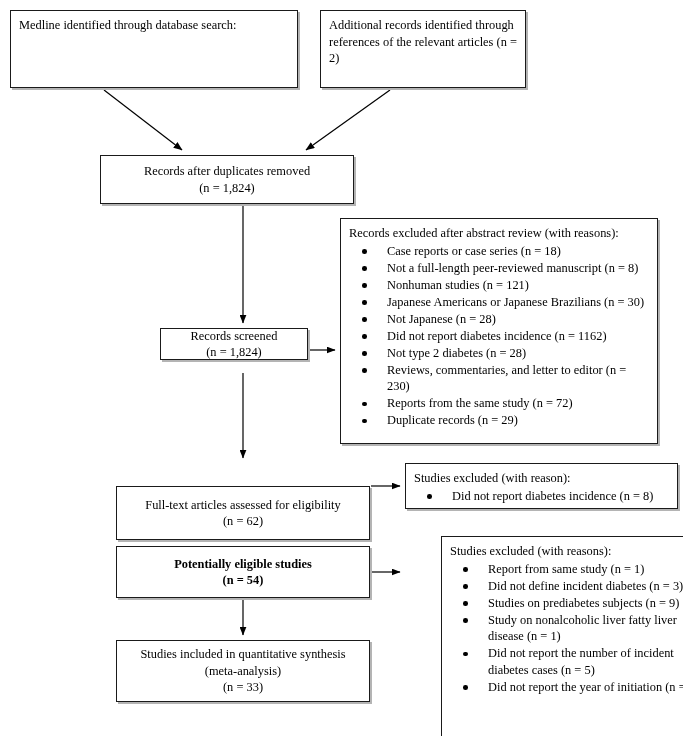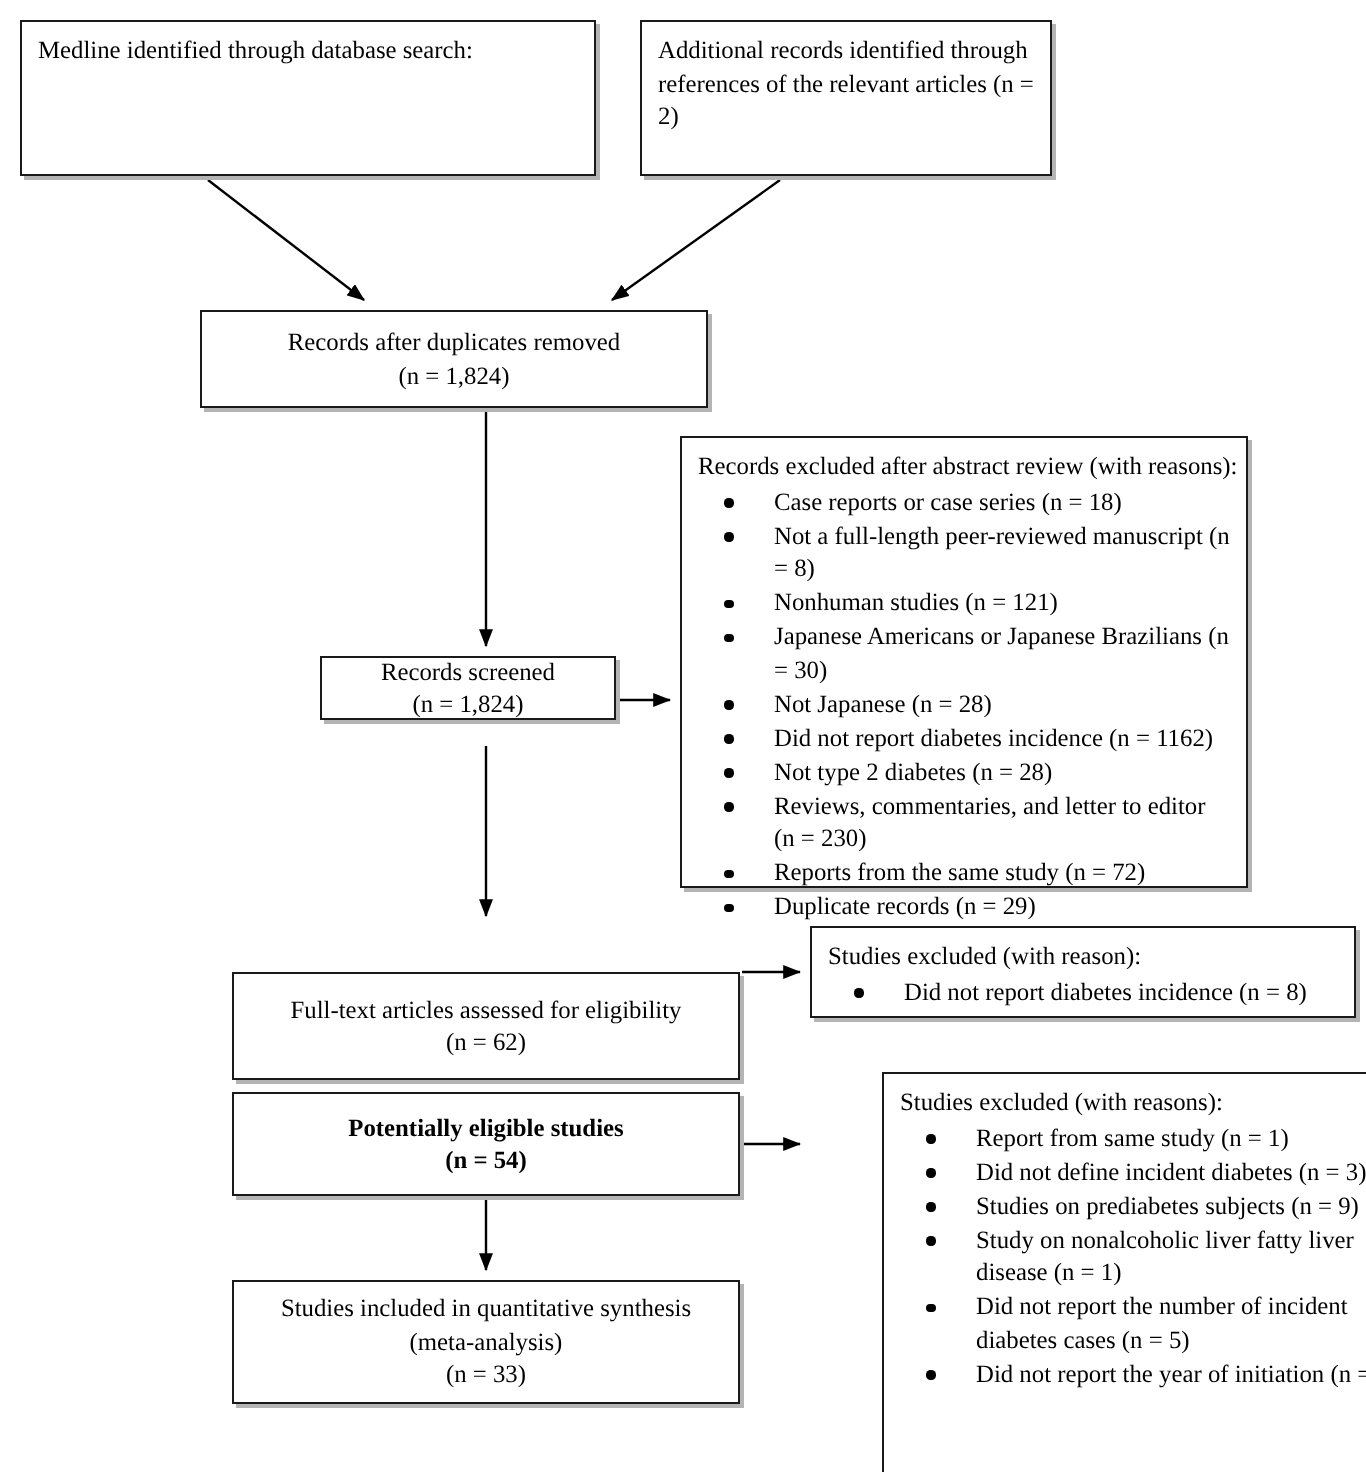--- a/index.html
+++ b/index.html
@@ -73,21 +73,21 @@
     left: 0; top: 0;
     width: 683px;
     height: 736px;
     pointer-events: none;
   }
 
   
   #box-database      { left: 10px;  top: 10px;  width: 288px; height: 78px; }
   #box-additional    { left: 320px; top: 10px;  width: 206px; height: 78px; }
   #box-duplicates    { left: 100px; top: 155px; width: 254px; height: 49px; }
-  #box-excluded-abstract { left: 340px; top: 218px; width: 284px; height: 226px; }
+  #box-excluded-abstract { left: 340px; top: 218px; width: 318px; height: 226px; }
   #box-screened      { left: 160px; top: 328px; width: 148px; height: 32px; }
   #box-fulltext      { left: 116px; top: 486px; width: 254px; height: 54px; }
   #box-excluded-fulltext { left: 405px; top: 463px; width: 273px; height: 46px; }
   #box-eligible      { left: 116px; top: 546px; width: 254px; height: 52px; font-weight: bold; }
   #box-excluded-eligible { left: 405px; top: 536px; width: 273px; height: 201px; margin-left: 36px; }
   #box-included      { left: 116px; top: 640px; width: 254px; height: 62px; }
 </style>
 </head>
 <body>
 

